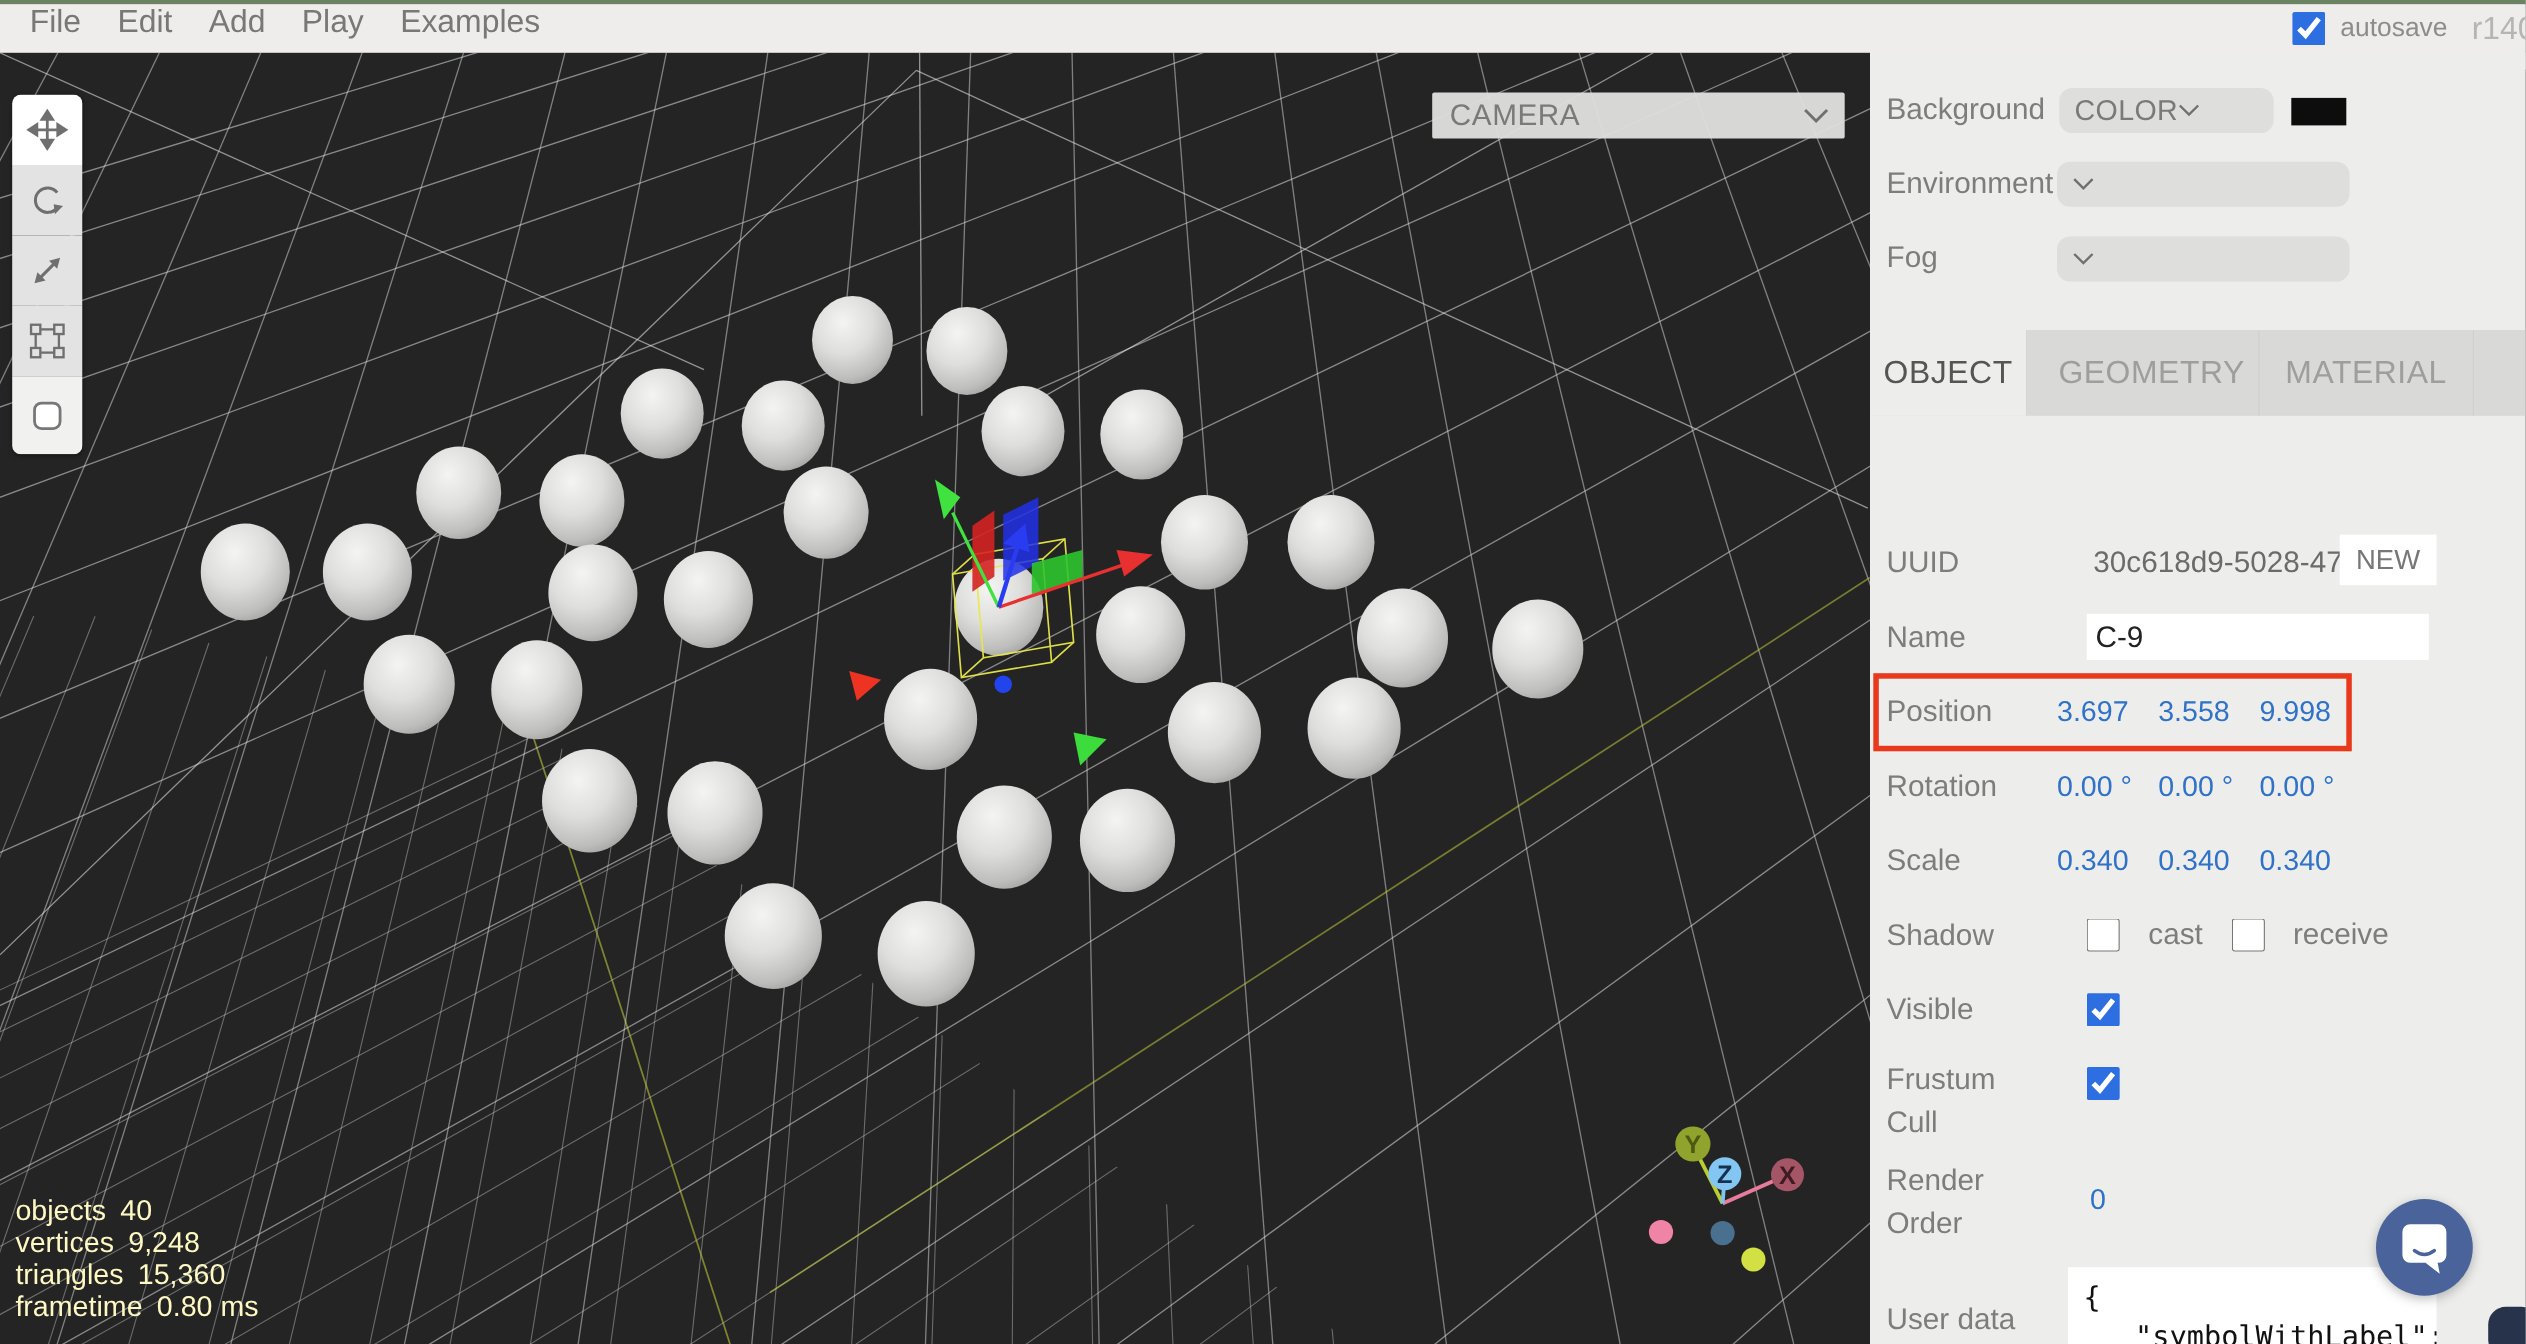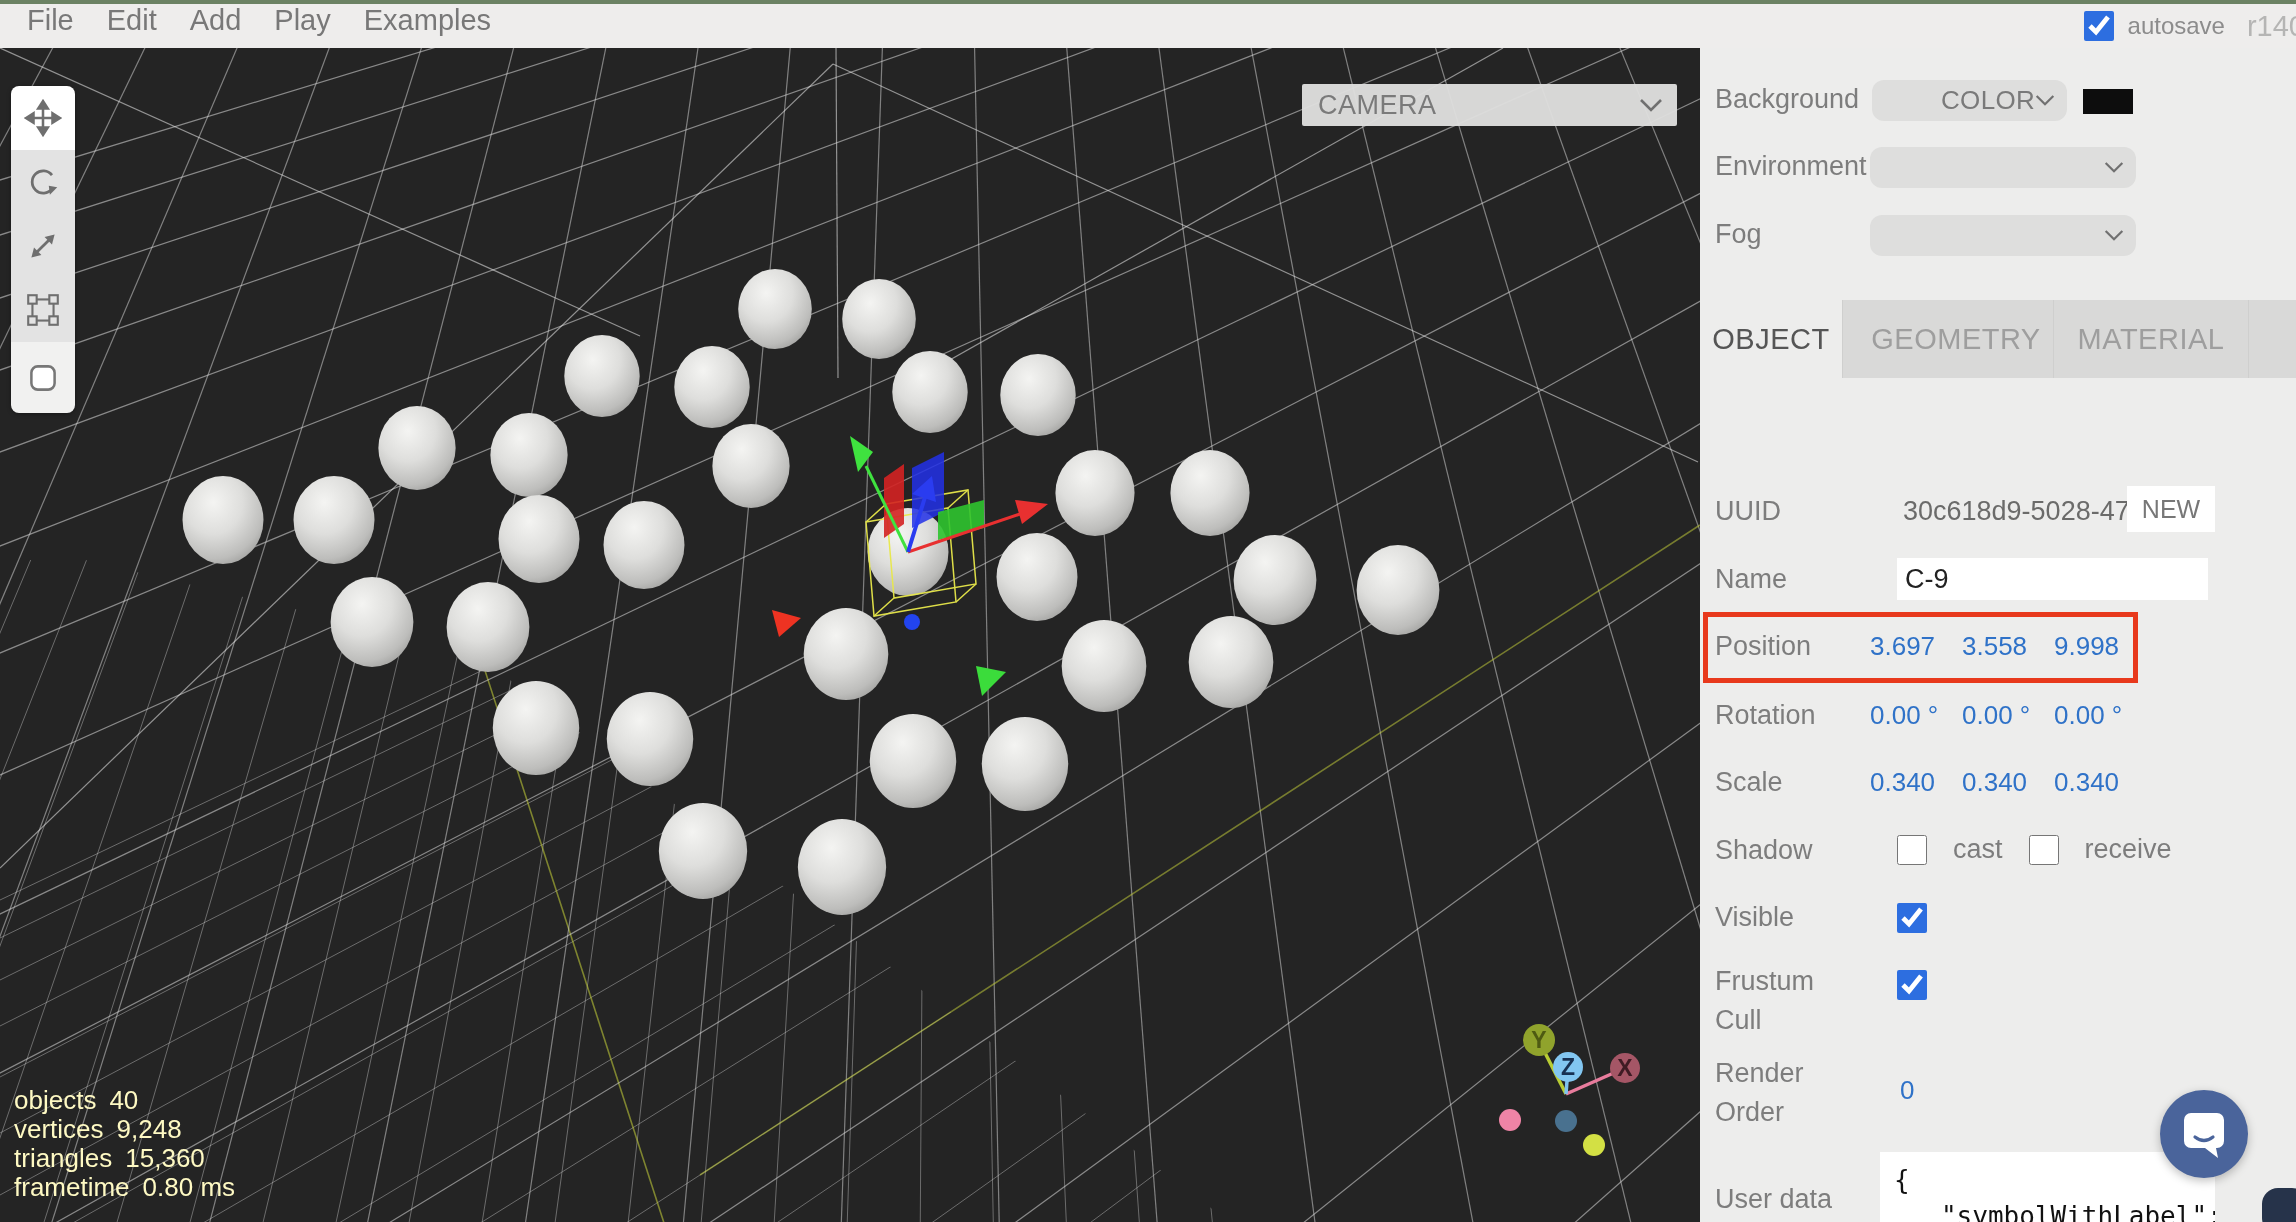--- a/index.html
+++ b/index.html
@@ -36,21 +36,21 @@
   #camera-select span{font-size:27px;color:#7a7a7a;letter-spacing:.5px;}
 
   
   #stats{position:absolute;left:14px;top:1038px;}
   .stat-row{display:flex;gap:13px;font-size:26px;color:#fef9c3;line-height:29px;}
 
   
   #sidebar{position:absolute;left:1700px;top:48px;width:596px;height:1174px;background:#ededec;overflow:hidden;}
   .side-label{position:absolute;left:15px;font-size:27px;color:#7d7d7d;line-height:39px;}
   .ui-select{position:absolute;background:#dededd;border-radius:12px;display:flex;align-items:center;
-             justify-content:flex-end;padding:0 12px 0 14px;box-sizing:border-box;height:41px;}
+             justify-content:flex-start;padding:0 12px 0 14px;box-sizing:border-box;height:41px;}
   .ui-select span{font-size:26px;color:#7a7a7a;letter-spacing:.3px;}
   #bg-swatch{position:absolute;left:383px;top:41px;width:50px;height:25px;background:#0d0d0d;border:none;}
 
   #tabs{position:absolute;left:0;top:252px;width:596px;height:78px;background:#d9d9d8;display:flex;}
   .tab{height:78px;display:flex;align-items:center;justify-content:center;font-size:29px;letter-spacing:.5px;
        color:#9e9e9e;border-right:1px solid #cfcfce;box-sizing:border-box;}
   .tab.active{background:#ededec;color:#555555;}
   #tab-object{width:143px;} #tab-geometry{width:195px;margin-left:16px;} #tab-material{width:195px;}
 
   .prow{position:absolute;left:0;width:596px;}

